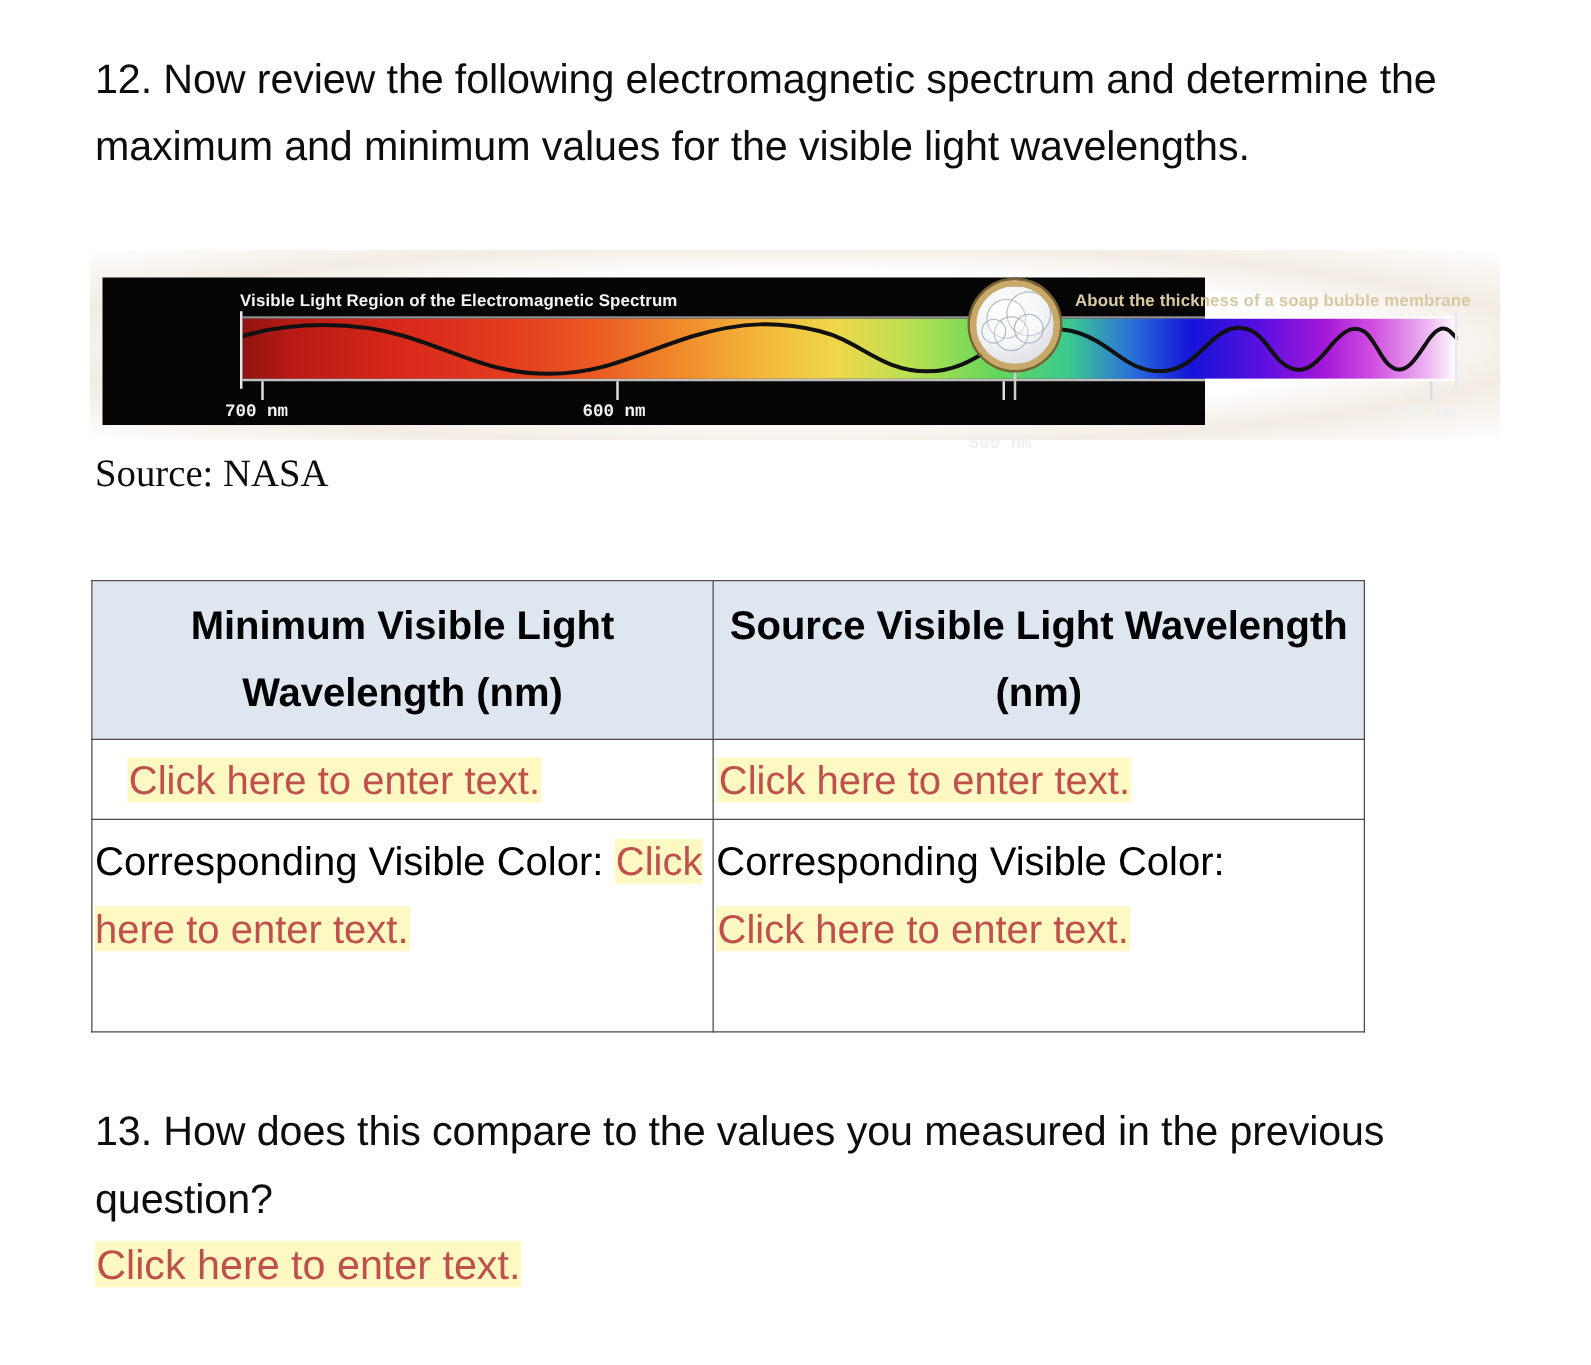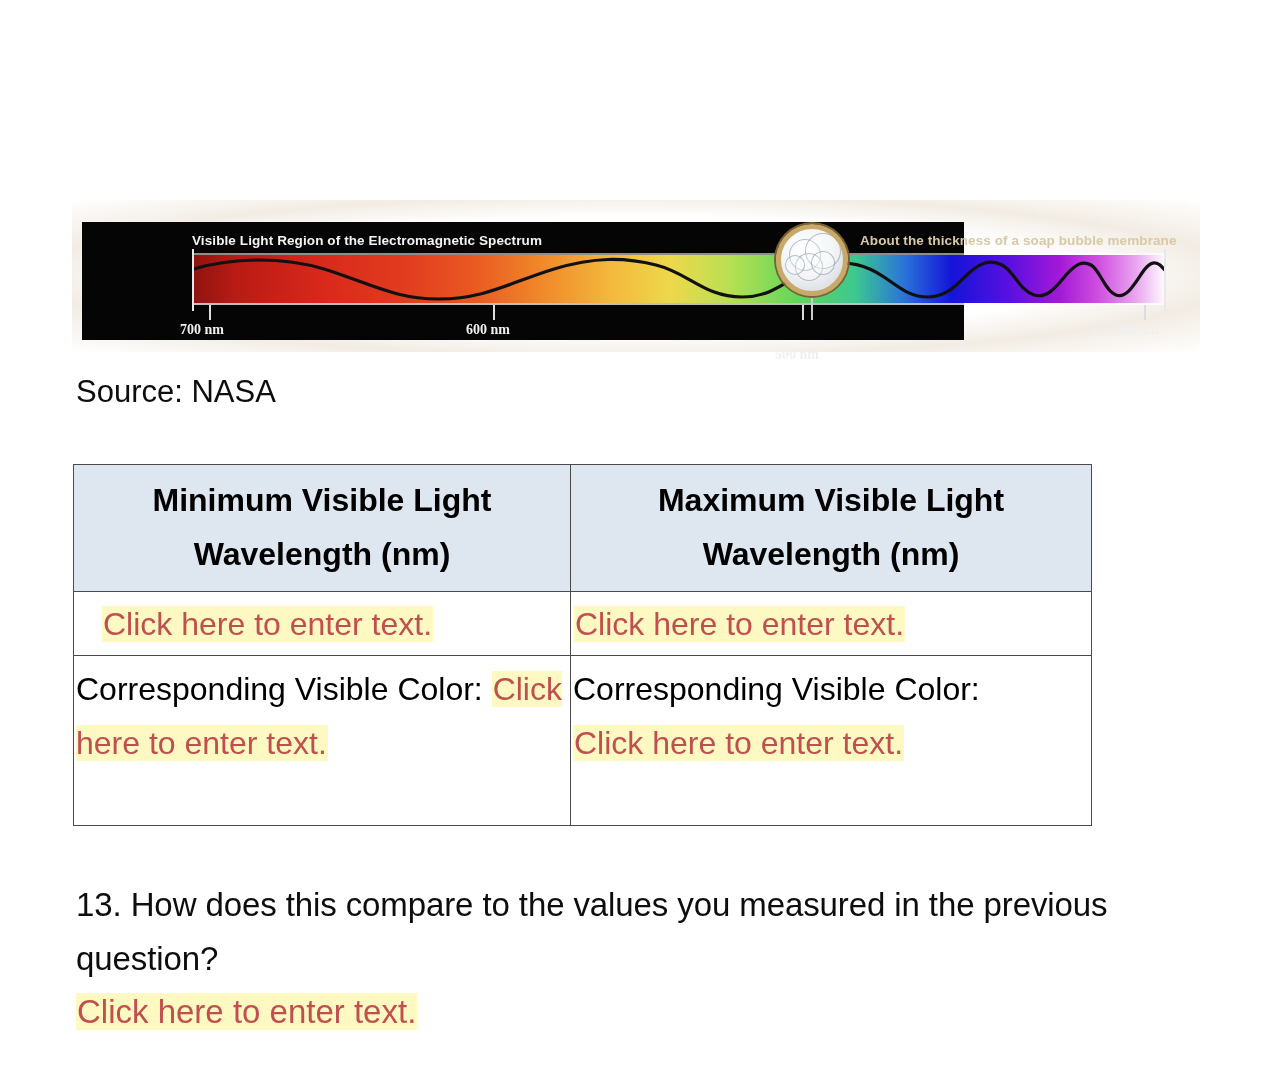--- a/index.html
+++ b/index.html
@@ -32,24 +32,25 @@
     color: #0d0d0d;
     font-weight: 400;
     letter-spacing: -0.1px;
   }
   #q12 { left: 76px; top: 36px; width: 1110px; }
   #q13 { left: 76px; top: 878px; width: 1130px; }
 
   .source-line {
     position: absolute;
     left: 76px;
-    top: 371px;
+    top: 358px;
     font-size: 31px;
     line-height: 42px;
     color: #0d0d0d;
+    font-family: Liberation Serif, serif;
   }
 
   
   .placeholder {
     color: #c0504d;
     background: #fef9c3;
     padding: 0 1px;
   }
   .ph-block {
     position: absolute;
@@ -168,21 +169,21 @@
     background: #dcdcdc;
     top: 83px;
   }
   .tick-label {
     position: absolute;
     top: 100px;
     font-size: 14px;
     font-weight: bold;
     color: #f0f0f0;
     white-space: nowrap;
-    font-family: Liberation Serif, serif;
+    font-family: Liberation Mono, monospace;
   }
 
   
   .bubble-circle {
     position: absolute;
     left: 694px;
     top: 2px;
     width: 72px;
     height: 72px;
     border-radius: 50%;
@@ -246,20 +247,21 @@
   .pad-left-small { padding-left: 3px !important; }
 
   .col-min { width: 497px; }
   .col-max { width: 521px; }
 </style>
 </head>
 <body>
 
 <div class="page">
 
+  <div class="question" id="q12">12. Now review the following electromagnetic spectrum and determine the maximum and minimum values for the visible light wavelengths.</div>
 
   <div class="spectrum-wrap">
     <div class="spectrum-glow"></div>
     <div class="spectrum-panel">
 
       <div class="spectrum-title">Visible Light Region of the Electromagnetic Spectrum</div>
 
       <div class="spectrum-caption">About the thickness of a soap bubble membrane</div>
 
       <div class="band-toprule"></div>
@@ -315,21 +317,21 @@
   <div class="source-line">Source: NASA</div>
 
   <table class="wk-table">
     <colgroup>
       <col class="col-min">
       <col class="col-max">
     </colgroup>
     <tbody>
       <tr>
         <td class="th-cell">Minimum Visible Light Wavelength (nm)</td>
-        <td class="th-cell">Maximum Visible Light Wavelength (nm)</td>
+        <td class="th-cell">Source Visible Light Wavelength (nm)</td>
       </tr>
       <tr>
         <td class="val-cell">
           <span class="placeholder">Click here to enter text.</span>
         </td>
         <td class="val-cell pad-left-small">
           <span class="placeholder">Click here to enter text.</span>
         </td>
       </tr>
       <tr>

